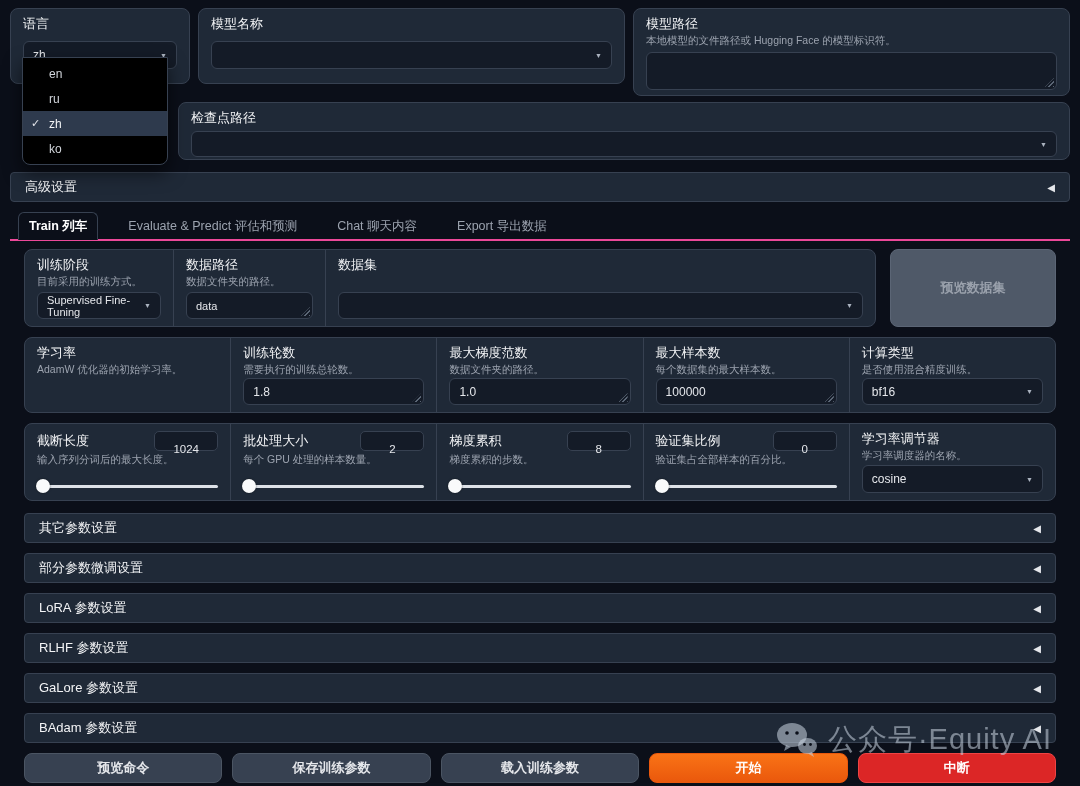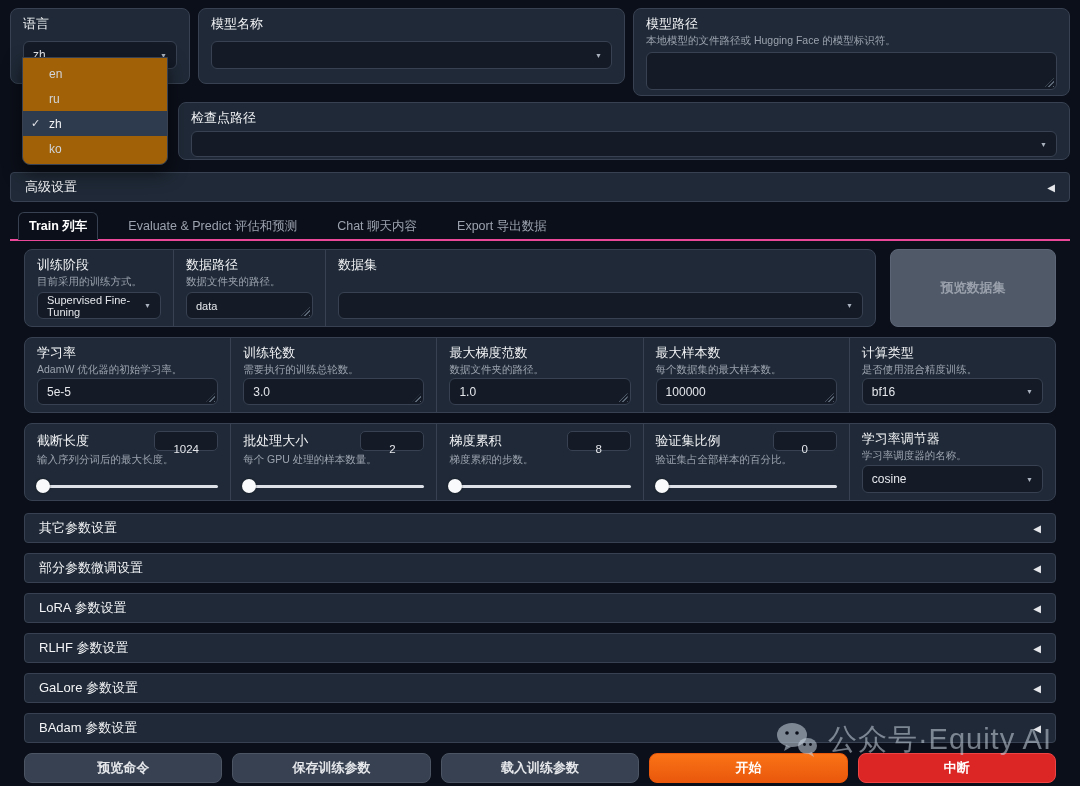--- a/index.html
+++ b/index.html
@@ -40,21 +40,21 @@
   .modelname-panel .selectbox { margin-top:9px; }
   .modelpath-panel { width:437px; height:88px; flex:0 0 auto; }
   .modelpath-panel .textinput { margin-top:5px; }
   .row2 { margin-left:168px; margin-bottom:12px; }
   .checkpoint-panel { height:58px; }
   .checkpoint-panel .selectbox { margin-top:5px; height:26px; }
 
   
   .lang-menu {
     position:absolute; left:22px; top:57px; width:146px; z-index:50;
-    background:#a16207; border:1px solid #374151; border-radius:0 0 8px 8px;
+    background:#000000; border:1px solid #374151; border-radius:0 0 8px 8px;
     box-shadow:0 8px 18px rgba(0,0,0,.55); padding:3px 0; overflow:hidden;
   }
   .lang-item { height:25px; display:flex; align-items:center; padding-left:26px; font-size:12px; color:#d1d5db; position:relative; }
   .lang-item.selected { background:#2e3a4d; color:#f3f4f6; }
   .lang-item .check { position:absolute; left:8px; font-size:11px; color:#e5e7eb; }
 
   
   .accordion {
     background:#1f2937; border:1px solid #374151; border-radius:4px;
     height:30px; display:flex; align-items:center; justify-content:space-between;
@@ -224,30 +224,26 @@
           </div>
         </div>
       </div>
       <div class="preview-btn">预览数据集</div>
     </div>
 
     <div class="group g2">
       <div class="field">
         <span class="label">学习率</span>
         <div class="desc">AdamW 优化器的初始学习率。</div>
-        <div class="control textinput">
-          <span>5e-5</span>
-          <span class="grip"></span>
-        </div>
       </div>
       <div class="field">
         <span class="label">训练轮数</span>
         <div class="desc">需要执行的训练总轮数。</div>
         <div class="control textinput">
-          <span>3.0</span>
+          <span>1.8</span>
           <span class="grip"></span>
         </div>
       </div>
       <div class="field">
         <span class="label">最大梯度范数</span>
         <div class="desc">数据文件夹的路径。</div>
         <div class="control textinput">
           <span>1.0</span>
           <span class="grip"></span>
         </div>

